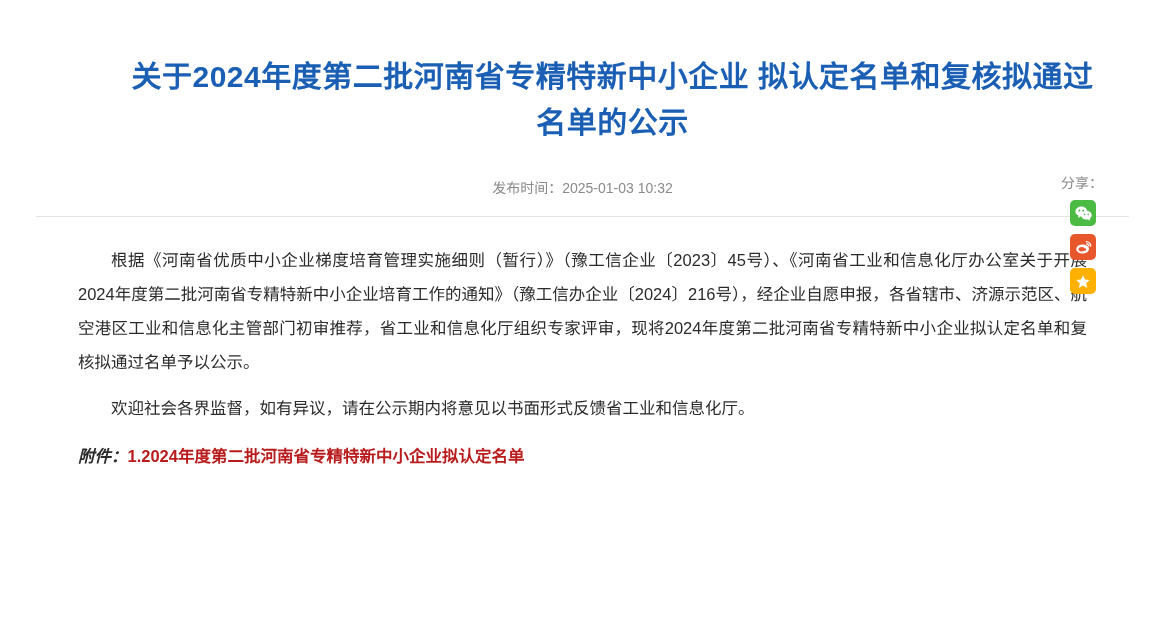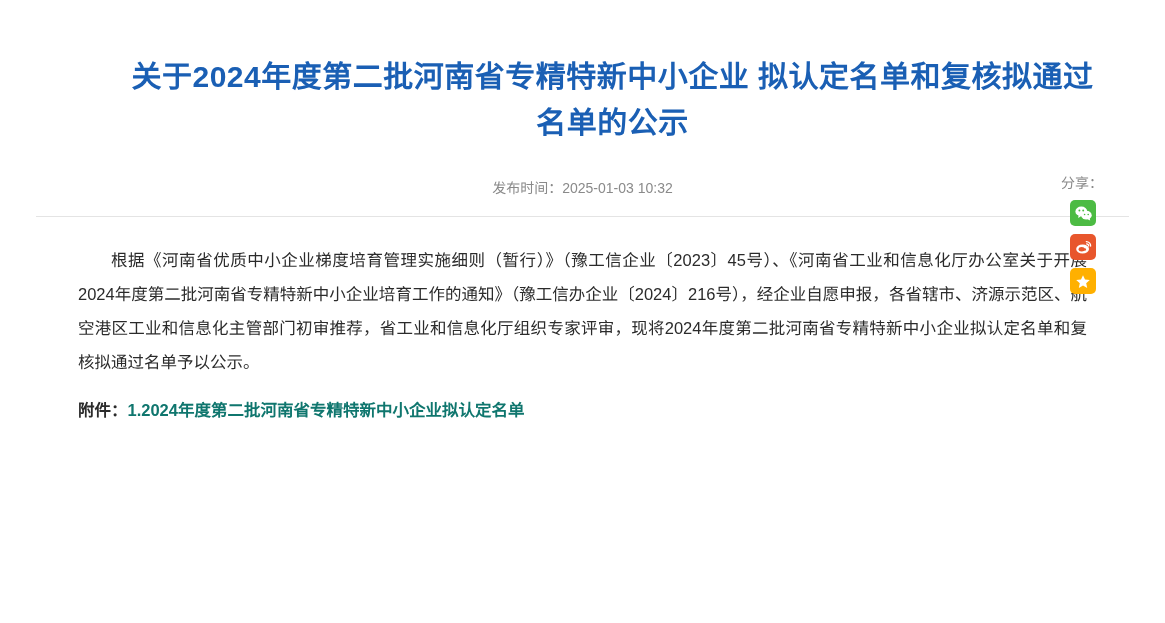--- a/index.html
+++ b/index.html
@@ -100,23 +100,24 @@
   .attach-block {
     margin-top: 16px;
   }
   .attach-row {
     display: block;
     line-height: 30px;
   }
   .attach-label {
     font-weight: 700;
     color: #2b2b2b;
+    font-style: italic;
   }
   .attach-link {
-    color: #0f766e;
+    color: #b91c1c;
     font-weight: 700;
     text-decoration: none;
     cursor: pointer;
   }
   .attach-row-2 {
     padding-left: 54px;
     margin-top: 8px;
   }
 </style>
 </head>
@@ -156,20 +157,21 @@
       <span class="share-icon share-fav">
         <svg width="16" height="15" viewBox="0 0 16 15" aria-hidden="true">
           <polygon points="8,1.2 10,5.6 14.8,6.1 11.2,9.3 12.2,14 8,11.6 3.8,14 4.8,9.3 1.2,6.1 6,5.6" fill="#ffffff"></polygon>
         </svg>
       </span>
     </div>
   </div>
 
   <div class="content">
     <p class="indent">根据《河南省优质中小企业梯度培育管理实施细则（暂行）》（豫工信企业〔2023〕45号）、《河南省工业和信息化厅办公室关于开展 2024年度第二批河南省专精特新中小企业培育工作的通知》（豫工信办企业〔2024〕216号），经企业自愿申报，各省辖市、济源示范区、航空港区工业和信息化主管部门初审推荐，省工业和信息化厅组织专家评审，现将2024年度第二批河南省专精特新中小企业拟认定名单和复核拟通过名单予以公示。</p>
+    <p class="indent">欢迎社会各界监督，如有异议，请在公示期内将意见以书面形式反馈省工业和信息化厅。</p>
 
 
     <div class="attach-block">
       <div class="attach-row">
         <span class="attach-label">附件：</span><a class="attach-link" href="#">1.2024年度第二批河南省专精特新中小企业拟认定名单</a>
       </div>
       <div class="attach-row attach-row-2">
         
       </div>
     </div>

